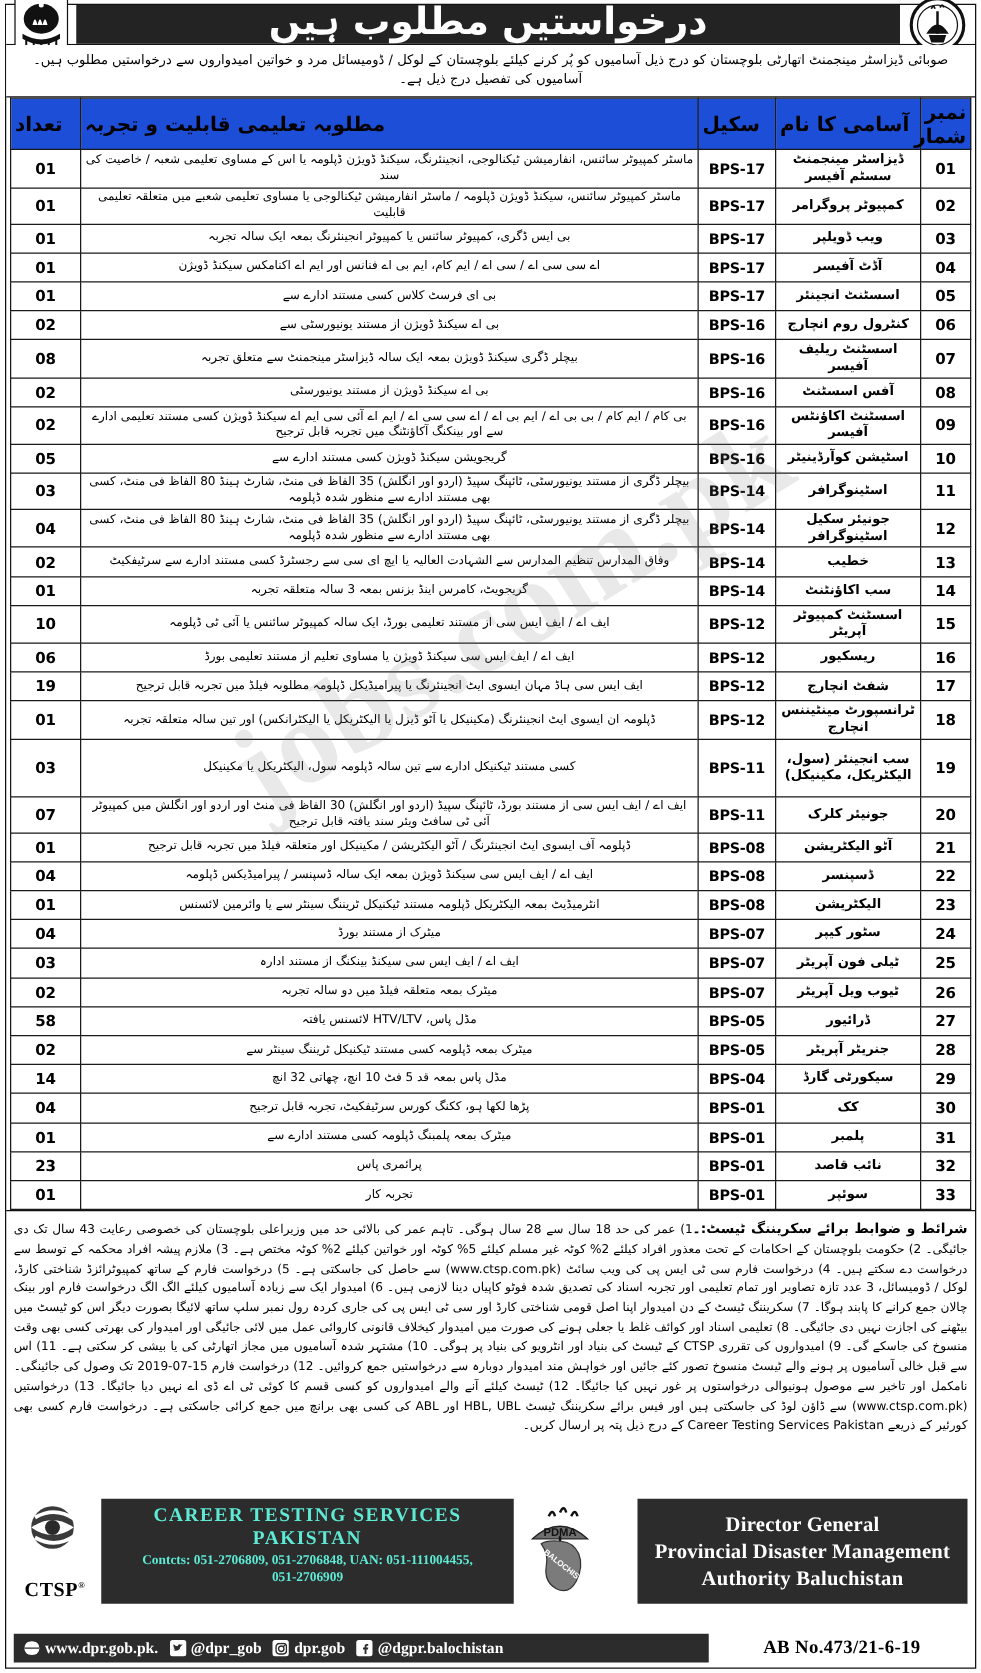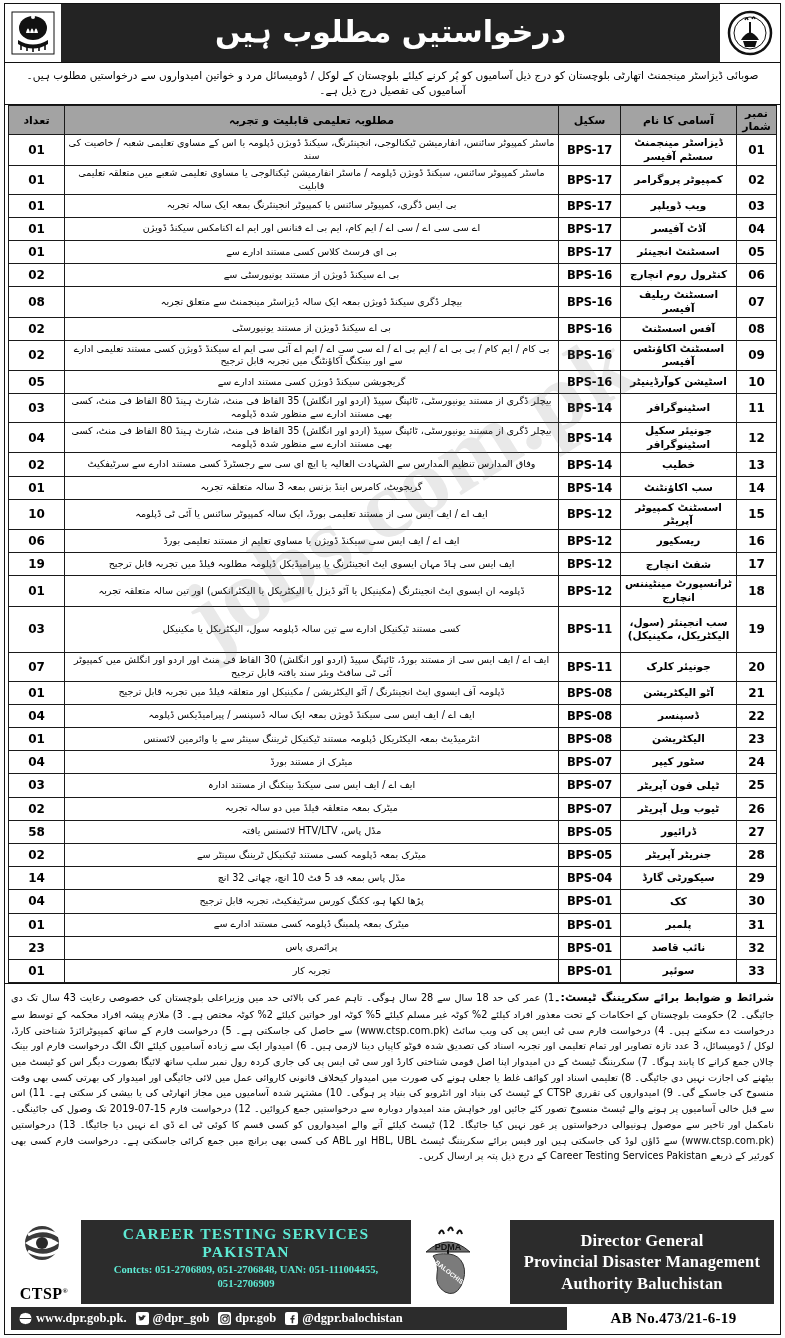--- a/index.html
+++ b/index.html
@@ -37,21 +37,21 @@
     letter-spacing: 1px;
     pointer-events: none;
     z-index: 5;
     white-space: nowrap;
     font-family: "Liberation Serif", serif;
   }
   
   .hdr {
     display: flex;
     align-items: stretch;
-    height: 59px;
+    height: 32px;
     border-bottom: 1px solid #111;
     background: #fff;
   }
   .hdr-logo {
     width: 56px;
     flex: 0 0 56px;
     display: flex; align-items: center; justify-content: center;
     background: #fff;
   }
   .hdr-logo.right { width: 60px; flex: 0 0 60px; }
@@ -94,25 +94,25 @@
     direction: rtl;
     table-layout: fixed;
   }
   table.jobs th, table.jobs td {
     border: 1.6px solid #1a1a1a;
     padding: 1px 3px;
     vertical-align: middle;
     font-family: "DejaVu Sans", sans-serif;
   }
   table.jobs th {
-    font-size: 11px;
-    font-weight: bold;
-    text-align: center;
+    font-size: 16px;
+    font-weight: bold;
+    text-align: left;
     height: 21px;
-    background: #a3a3a3;
+    background: #1d4ed8;
   }
   .c-sr   { width: 40px; }
   .c-post { width: 116px; }
   .c-bps  { width: 62px; }
   .c-qual { width: auto; }
   .c-qty  { width: 56px; }
   td.sr, td.qty {
     text-align: center;
     font-size: 12px;
     font-weight: bold;
@@ -200,20 +200,21 @@
   .dg-box div {
     font-size: 16.5px; font-weight: bold;
     font-family: "Liberation Serif", serif;
     line-height: 1.28; letter-spacing: 0.2px;
   }
   
   .social-row {
     display: flex; align-items: center;
     padding: 3px 6px 4px 6px; gap: 6px;
     height: 30px;
+    margin-top: 21px;
   }
   .social-bar {
     background: #2c2c2c; color: #fff;
     flex: 0 0 auto;
     width: 556px;
     height: 23px;
     display: flex; align-items: center;
     gap: 9px;
     padding: 0 8px;
     font-family: "Liberation Serif", serif;

